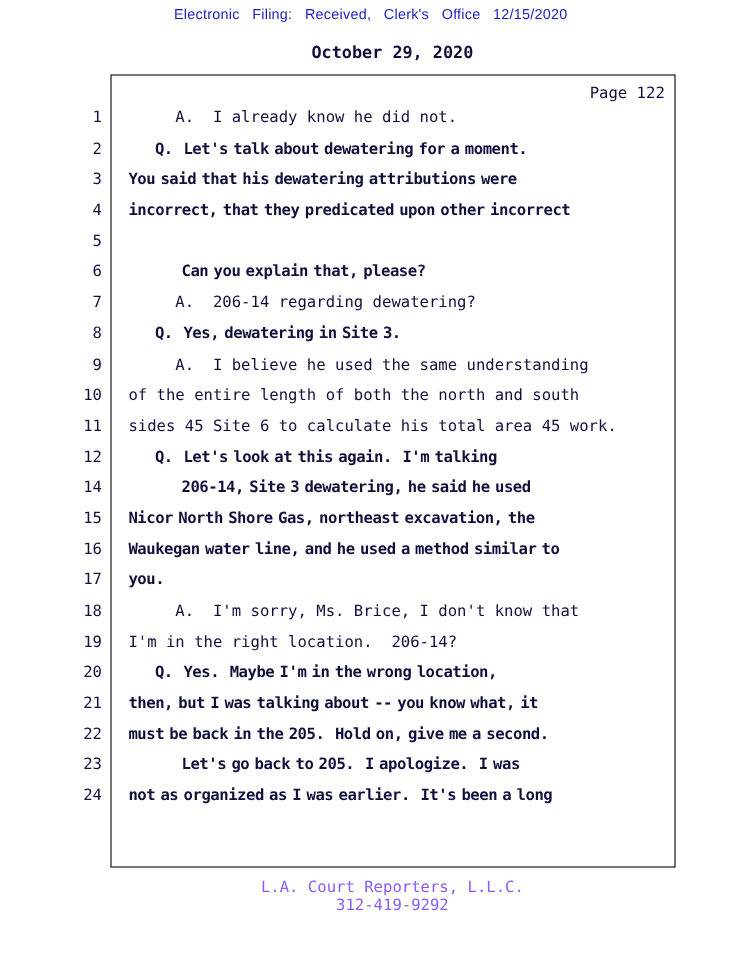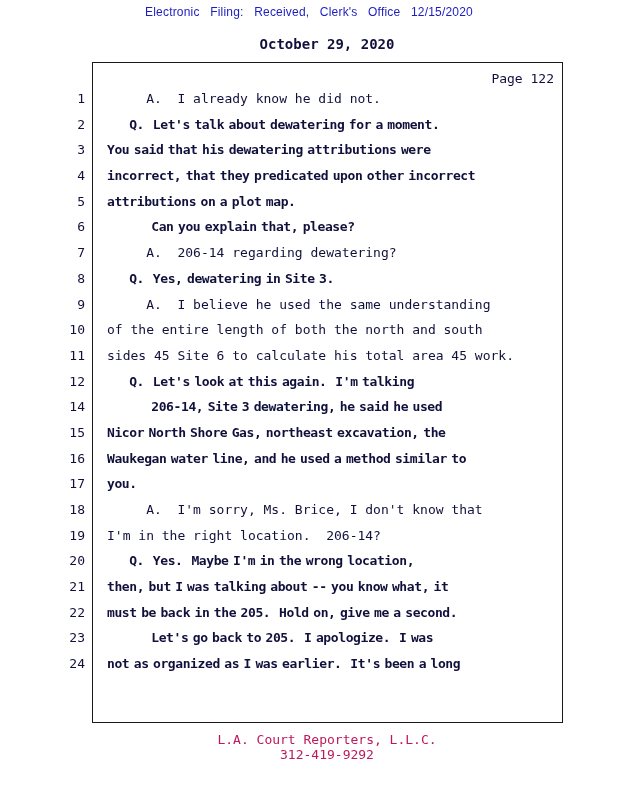--- a/index.html
+++ b/index.html
@@ -90,21 +90,21 @@
     word-spacing: -3px;
   }
   .footer {
     position: absolute;
     left: 92px;
     top: 732px;
     width: 470px;
     text-align: center;
     font-family: "DejaVu Sans Mono", "Liberation Mono", monospace;
     font-size: 13px;
-    color: #be185d;
+    color: #8b5cf6;
     line-height: 15px;
   }
 </style>
 </head>
 <body>
 
 <div class="screen">
   <div class="efiling">Electronic Filing: Received, Clerk's Office 12/15/2020</div>
   <div class="hearing-date">October 29, 2020</div>
   <div class="page-box"></div>
@@ -121,21 +121,20 @@
       <div class="line">
         <span class="num">3</span>
         <span class="txt bold">You said that his dewatering attributions were</span>
       </div>
       <div class="line">
         <span class="num">4</span>
         <span class="txt bold">incorrect, that they predicated upon other incorrect</span>
       </div>
       <div class="line">
         <span class="num">5</span>
-        <span class="txt bold">attributions on a plot map.</span>
       </div>
       <div class="line">
         <span class="num">6</span>
         <span class="txt bold">          Can you explain that, please?</span>
       </div>
       <div class="line">
         <span class="num">7</span>
         <span class="txt">     A.  206-14 regarding dewatering?</span>
       </div>
       <div class="line">

